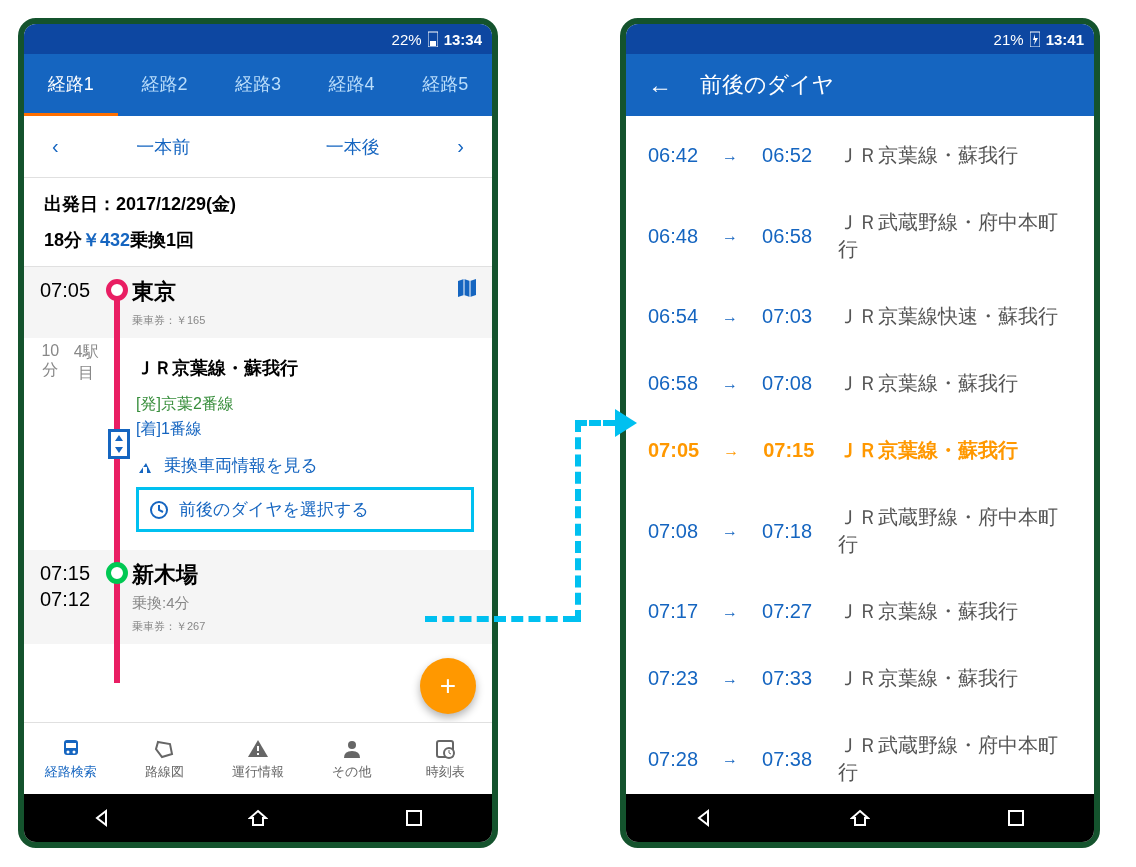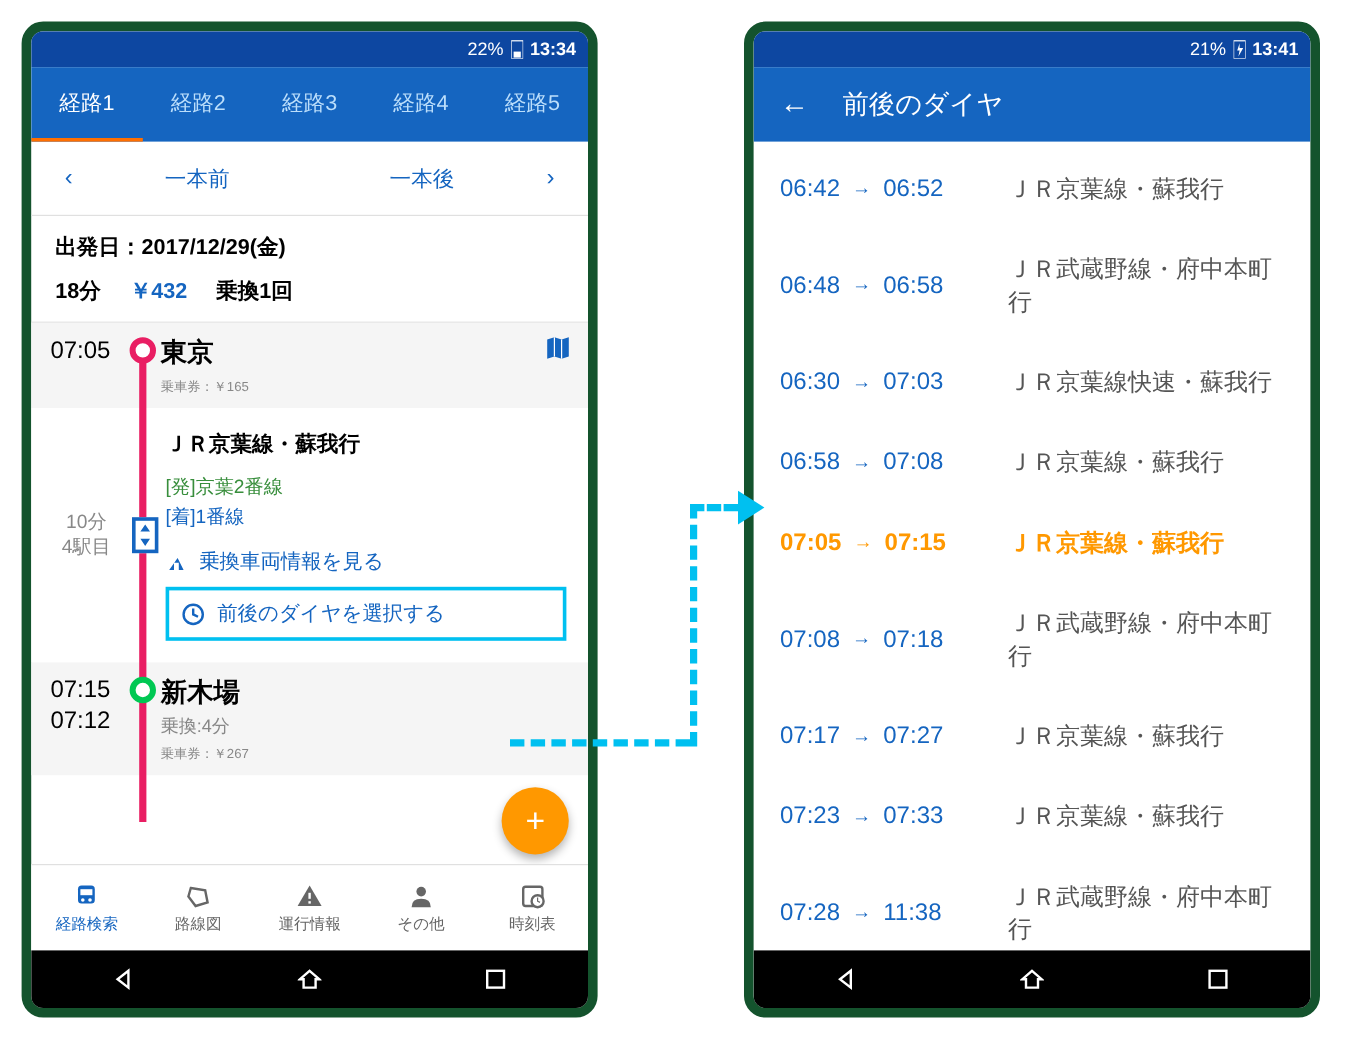--- a/index.html
+++ b/index.html
@@ -1,17 +1,17 @@
 <!DOCTYPE html>
 <html><head>
 <meta charset="utf-8">
 <style>
 * { margin: 0; padding: 0; box-sizing: border-box; font-family: -apple-system, "Hiragino Sans", sans-serif; }
 body { background: #fff; width: 1136px; height: 867px; position: relative; }
-.phone { position: absolute; width: 480px; height: 830px; border: 8px solid #14532d; border-radius: 18px; overflow: hidden; background: #fff; }
+.phone { position: absolute; width: 480px; height: 830px; border: 6px solid #14532d; border-radius: 18px; overflow: hidden; background: #fff; }
 .phone1 { left: 18px; top: 18px; }
 .phone2 { left: 620px; top: 18px; }
 
 
 .status { background: #0d47a1; color: #fff; height: 30px; display: flex; justify-content: flex-end; align-items: center; padding: 0 10px; font-size: 15px; gap: 6px; }
 
 
 .tabs { background: #1565c0; display: flex; height: 62px; }
 .tab { flex: 1; display: flex; align-items: center; justify-content: center; color: #bbdefb; font-size: 18px; border-bottom: 3px solid transparent; cursor: pointer; }
 .tab.active { color: #fff; border-bottom-color: #ff6f00; }
@@ -19,36 +19,36 @@
 
 .navbar { display: flex; height: 62px; align-items: center; border-bottom: 1px solid #e0e0e0; }
 .nav-half { flex: 1; display: flex; align-items: center; color: #1565c0; font-size: 18px; cursor: pointer; }
 .nav-half.left { justify-content: flex-start; padding-left: 18px; }
 .nav-half.right { justify-content: flex-end; padding-right: 18px; }
 .nav-lbl { flex: 1; text-align: center; }
 .chev { font-size: 20px; padding: 0 10px; }
 
 .summary { padding: 14px 20px 14px 20px; border-bottom: 1px solid #e0e0e0; font-weight: bold; }
 .summary .date { font-size: 18px; }
-.summary .row2 { display: flex; gap: 24px; font-size: 18px; margin-top: 12px; align-items: center; }
+.summary .row2 { display: flex; font-size: 18px; margin-top: 12px; align-items: center; }
 .price { color: #1565c0; }
 
 
 .route { position: relative; }
 .station-row { display: flex; align-items: flex-start; padding: 10px 14px 10px 10px; background: #f5f5f5; }
 .station-row .time-col { width: 72px; padding-left: 6px; font-size: 20px; line-height: 26px; }
 .station-row .node { width: 26px; position: relative; }
 .station-row .node-dot { width: 22px; height: 22px; border-radius: 50%; border: 5px solid; background: #fff; margin-top: 2px; }
 .station-row .info { flex: 1; }
 .station-row .stname { font-size: 22px; font-weight: 600; }
 .station-row .fare { color: #888; font-size: 11px; text-align: left; margin-top: 6px; }
 .map-icon { float: right; color: #1565c0; }
 
 .segment { display: flex; padding: 4px 14px 4px 10px; background: #fff; }
-.segment .time-col { width: 72px; text-align: center; color: #888; display: flex; flex-direction: column; justify-content: center; }
+.segment .time-col { width: 72px; text-align: center; color: #888; display: flex; flex-direction: row; justify-content: center; }
 .segment .line-col { width: 26px; position: relative; display: flex; flex-direction: column; align-items: center; }
 .segment .body { flex: 1; padding: 14px 4px; }
 .segment .body .lname { font-size: 18px; font-weight: 600; margin-bottom: 14px; }
 .segment .body .plat { font-size: 16px; margin-bottom: 4px; }
 .segment .body .plat .tag1 { color: #388e3c; }
 .segment .body .plat .tag2 { color: #1565c0; }
 .segment .body .trn-link { color: #1565c0; font-size: 17px; display: flex; align-items: center; gap: 8px; margin-top: 14px; cursor: pointer; }
 .highlight-box { border: 3px solid #00c0f0; padding: 8px 10px; margin-top: 10px; display: flex; align-items: center; gap: 10px; color: #1565c0; font-size: 17px; cursor: pointer; }
 
 .vline { position: absolute; width: 6px; left: 90px; background: #e91e63; }
@@ -70,21 +70,21 @@
 
 .softkeys { position: absolute; bottom: 0; left: 0; right: 0; height: 48px; background: #000; display: flex; align-items: center; justify-content: space-around; color: #fff; }
 .sk { width: 24px; height: 24px; display: flex; align-items: center; justify-content: center; cursor: pointer; }
 
 
 .header2 { background: #1565c0; color: #fff; height: 62px; display: flex; align-items: center; padding: 0 22px; font-size: 22px; gap: 28px; }
 .back-arrow { font-size: 24px; cursor: pointer; }
 
 .dia-list { padding: 6px 0; }
 .dia-row { display: flex; align-items: center; padding: 20px 22px; font-size: 20px; cursor: pointer; }
-.dia-row .tt { color: #1565c0; display: flex; align-items: center; gap: 10px; min-width: 190px; }
+.dia-row .tt { color: #1565c0; display: flex; align-items: center; gap: 24px; min-width: 190px; }
 .dia-row .ln { flex: 1; color: #555; }
 .dia-row.highlight .tt, .dia-row.highlight .ln { color: #ff9800; font-weight: 600; }
 .arrow-r { font-size: 16px; }
 
 
 .connector { position: absolute; left: 425px; top: 420px; width: 218px; height: 200px; pointer-events: none; }
 .connector .dash-h { position: absolute; border-top: 6px dashed #00c0f0; }
 .connector .dash-v { position: absolute; border-left: 6px dashed #00c0f0; }
 .connector .tri { position: absolute; width: 0; height: 0; border-left: 22px solid #00c0f0; border-top: 14px solid transparent; border-bottom: 14px solid transparent; }
 
@@ -302,21 +302,21 @@
       <div class="dia-row">
         <div class="tt">
           <span>06:48</span>
           <span class="arrow-r">→</span>
           <span>06:58</span>
         </div>
         <div class="ln">ＪＲ武蔵野線・府中本町行</div>
       </div>
       <div class="dia-row">
         <div class="tt">
-          <span>06:30</span>
+          <span>06:54</span>
           <span class="arrow-r">→</span>
           <span>07:03</span>
         </div>
         <div class="ln">ＪＲ京葉線快速・蘇我行</div>
       </div>
       <div class="dia-row">
         <div class="tt">
           <span>06:58</span>
           <span class="arrow-r">→</span>
           <span>07:08</span>
@@ -352,21 +352,21 @@
           <span>07:23</span>
           <span class="arrow-r">→</span>
           <span>07:33</span>
         </div>
         <div class="ln">ＪＲ京葉線・蘇我行</div>
       </div>
       <div class="dia-row">
         <div class="tt">
           <span>07:28</span>
           <span class="arrow-r">→</span>
-          <span>11:38</span>
+          <span>07:38</span>
         </div>
         <div class="ln">ＪＲ武蔵野線・府中本町行</div>
       </div>
     </div>
 
   <div class="softkeys">
     <div class="sk">
         <svg width="20" height="20">
           <path d="M14 3 L5 10 L14 17 Z" fill="none" stroke="#fff" stroke-width="2"></path>
         </svg>

